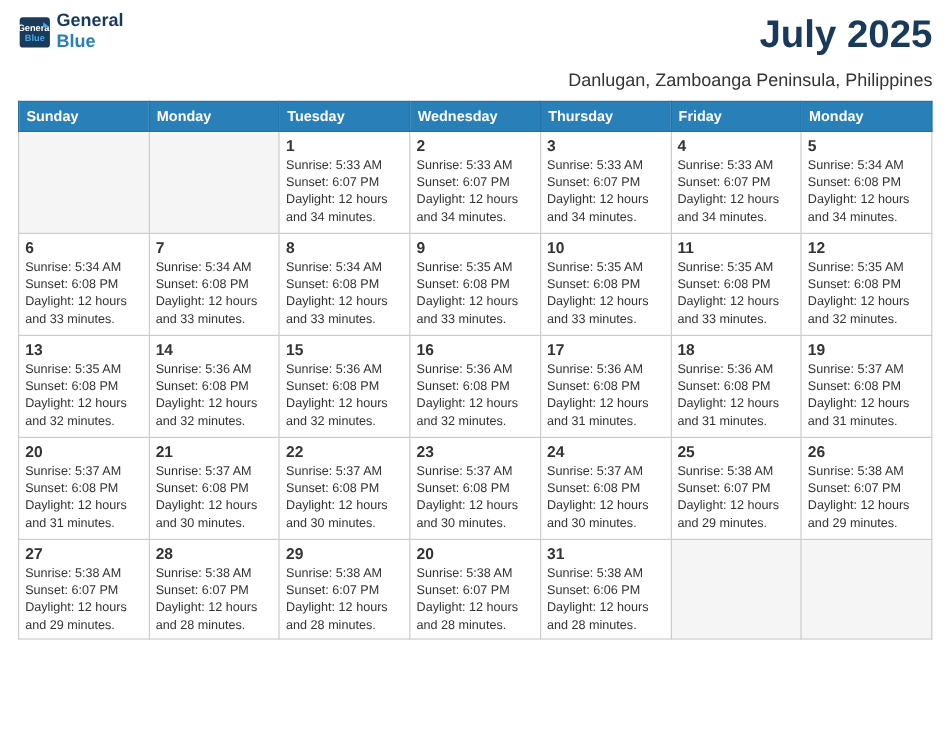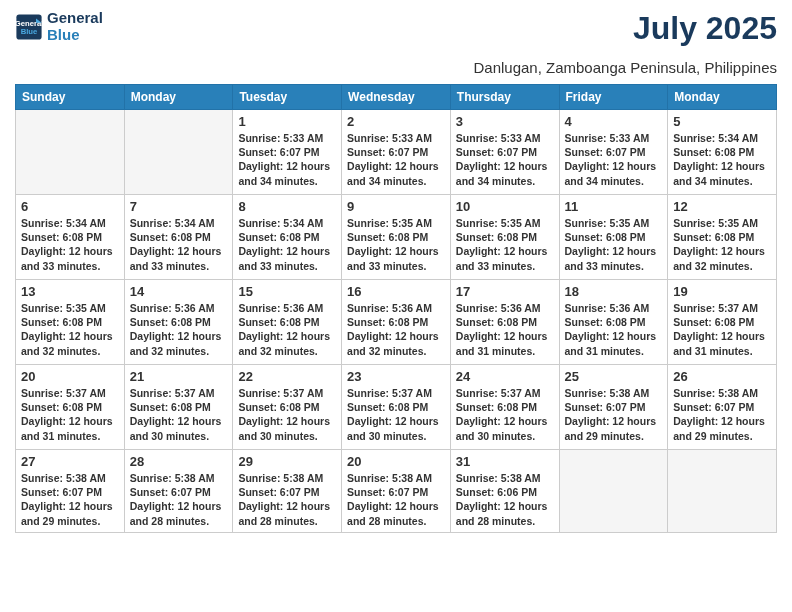--- a/index.html
+++ b/index.html
@@ -68,21 +68,20 @@
       font-size: 13px;
       font-weight: bold;
       color: #333;
       display: block;
       margin-bottom: 2px;
     }
     .cell-text {
       color: #333;
       line-height: 1.35;
       font-size: 10.5px;
-      font-weight: bold;
     }
     tr.week-row td {
       height: 85px;
     }
     .last-row td {
       height: 75px;
     }
   </style>
 </head>
 <body>

